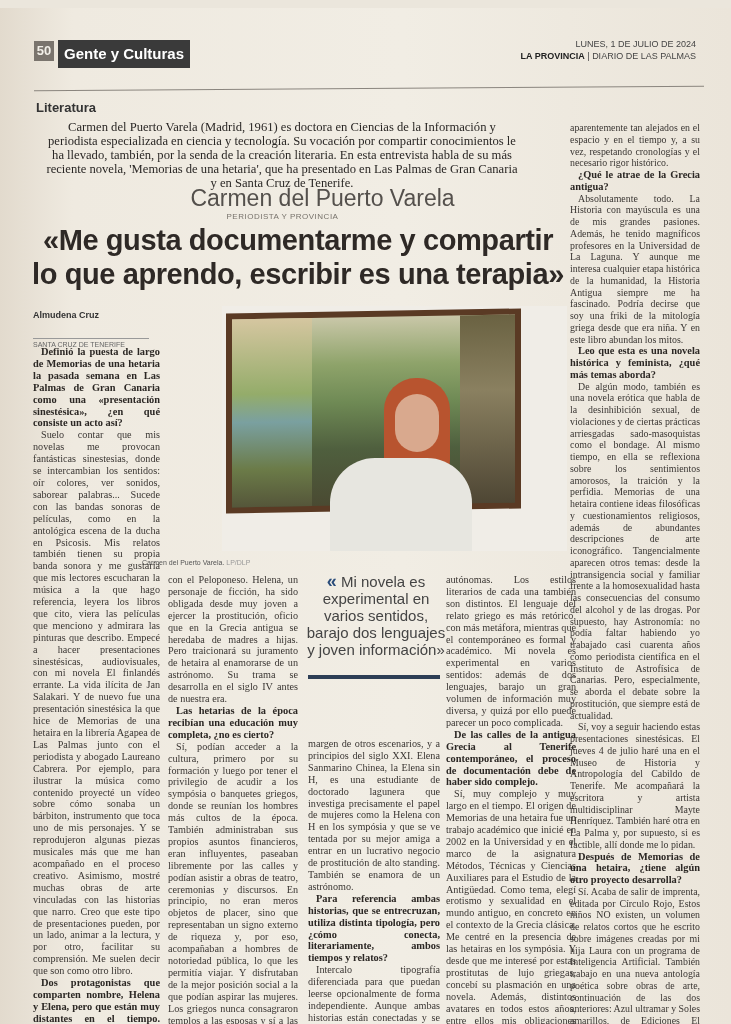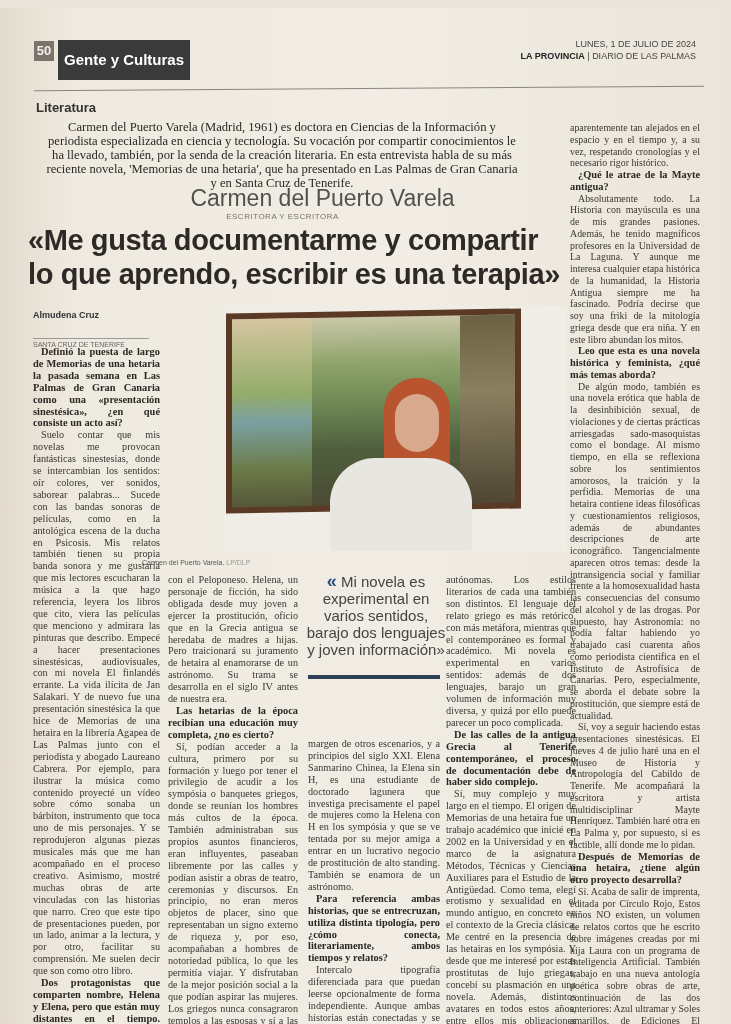--- a/index.html
+++ b/index.html
@@ -1,28 +1,28 @@
 <!DOCTYPE html>
 <html><head>
 <meta charset="utf-8">
 <style>
   html,body{margin:0;padding:0;}
   body{width:731px;height:1024px;background:#ebe6dc;font-family:"Liberation Serif",serif;color:#2f2b28;overflow:hidden;position:relative;}
   .page{position:absolute;left:0;top:8px;width:731px;height:1024px;background:linear-gradient(90deg,#e2dacd 0%,#efeae0 10%,#f1ede4 55%,#ebe5da 100%);}
   .topbar{position:absolute;left:34px;top:30px;width:670px;height:28px;}
   .pagenum{position:absolute;left:0;top:3px;width:20px;height:20px;background:#7a746d;color:#f2efe8;font:bold 13px "Liberation Sans",sans-serif;text-align:center;line-height:20px;}
-  .section{position:absolute;left:24px;top:2px;height:22px;background:#3a3a3a;color:#fff;font:bold 15px "Liberation Sans",sans-serif;line-height:22px;padding:9px 6px;}
+  .section{position:absolute;left:24px;top:2px;height:22px;background:#3a3a3a;color:#fff;font:bold 15px "Liberation Sans",sans-serif;line-height:22px;padding:3px 6px;}
   .dateline{position:absolute;right:8px;top:0;text-align:right;font:9px "Liberation Sans",sans-serif;color:#444;line-height:12px;}
   .dateline b{font-weight:bold;color:#222;padding-left:10px;}
   .rule{position:absolute;height:1px;background:#8a857e;}
   .kicker{position:absolute;left:36px;top:92px;font:bold 13px "Liberation Sans",sans-serif;color:#333;}
   .lead{position:absolute;left:42px;top:112px;width:480px;font-size:12.6px;line-height:14px;text-align:center;color:#2a2725;}
   .name{position:absolute;left:0;width:565px;top:177px;text-align:center;font:23px "Liberation Sans",sans-serif;color:#54504c;padding-left:40px;}
   .role{position:absolute;left:0;width:565px;top:204px;text-align:center;font:8px "Liberation Sans",sans-serif;color:#77726b;letter-spacing:.5px;}
-  .headline{position:absolute;left:28px;width:540px;top:215px;font:bold 29px "Liberation Sans",sans-serif;line-height:34px;color:#2e2926;letter-spacing:-.4px;}
+  .headline{position:absolute;left:28px;width:540px;top:215px;text-align:center;font:bold 29px "Liberation Sans",sans-serif;line-height:34px;color:#2e2926;letter-spacing:-.4px;}
   .byline{position:absolute;left:33px;top:302px;width:116px;}
   .byline .author{font:bold 9px "Liberation Sans",sans-serif;color:#333;border-bottom:1px solid #999;padding-bottom:18px;}
   .byline .place{font:7px "Liberation Sans",sans-serif;color:#666;margin-top:2px;}
   .photo{position:absolute;left:222px;top:298px;width:345px;height:245px;background:#f0ede7;overflow:hidden;}
   .painting{position:absolute;left:4px;top:5px;width:295px;height:200px;background:#5a3a24;transform:skewY(-1deg);}
   .painting .canvas{position:absolute;inset:6px;background:linear-gradient(180deg,#c9c7a8 0%,#8ea36a 25%,#6f8a55 45%,#4f5f3e 70%,#4a4a32 100%);}
   .painting .p1{position:absolute;left:6px;top:6px;width:80px;bottom:6px;background:linear-gradient(180deg,#d5c6a0,#94ac6a 40%,#7aa0a0 55%,#6b7b48 80%,#55563a);}
   .painting .p3{position:absolute;right:6px;top:6px;width:55px;bottom:6px;background:linear-gradient(180deg,#6a6242,#8a8060 40%,#4e4634 100%);}
   .person-hair{position:absolute;left:162px;top:72px;width:66px;height:100px;border-radius:32px 32px 18px 18px;background:#b8542f;}
   .person-face{position:absolute;left:173px;top:88px;width:44px;height:58px;border-radius:22px;background:#d9a98e;}
@@ -49,21 +49,21 @@
       <div>LUNES, 1 DE JULIO DE 2024</div>
       <div><b>LA PROVINCIA</b> | <span>DIARIO DE LAS PALMAS</span></div>
     </div>
   </div>
   <div class="rule" style="left:34px;top:80px;width:670px;transform:rotate(-0.4deg);"></div>
 
   <div class="kicker">Literatura</div>
   <div class="lead">Carmen del Puerto Varela (Madrid, 1961) es doctora en Ciencias de la Información y periodista especializada en ciencia y tecnología. Su vocación por compartir conocimientos le ha llevado, también, por la senda de la creación literaria. En esta entrevista habla de su más reciente novela, 'Memorias de una hetaria', que ha presentado en Las Palmas de Gran Canaria y en Santa Cruz de Tenerife.</div>
 
   <div class="name">Carmen del Puerto Varela</div>
-  <div class="role">ESCRITORA Y ESCRITORA</div>
+  <div class="role">PERIODISTA Y PROVINCIA</div>
   <div class="headline">«Me gusta documentarme y compartir lo que aprendo, escribir es una terapia»</div>
 
   <div class="byline">
     <div class="author">Almudena Cruz</div>
     <div class="place">SANTA CRUZ DE TENERIFE</div>
   </div>
 
   <div class="photo">
     <div class="painting">
       <div class="canvas"></div>
@@ -100,21 +100,21 @@
   </div>
 
   <div class="col" style="left:446px;top:566px;width:130px;">
     <p class="nin">autónomas. Los estilos literarios de cada una también son distintos. El lenguaje del relato griego es más retórico, con más metáfora, mientras que el contemporáneo es formal y académico. Mi novela es experimental en varios sentidos: además de dos lenguajes, barajo un gran volumen de información muy diversa, y quizá por ello puede parecer un poco complicada.</p>
     <p class="q">De las calles de la antigua Grecia al Tenerife contemporáneo, el proceso de documentación debe de haber sido complejo.</p>
     <p>Sí, muy complejo y muy largo en el tiempo. El origen de Memorias de una hetaira fue un trabajo académico que inicié en 2002 en la Universidad y en el marco de la asignatura Métodos, Técnicas y Ciencias Auxiliares para el Estudio de la Antigüedad. Como tema, elegí erotismo y sexualidad en el mundo antiguo, en concreto en el contexto de la Grecia clásica. Me centré en la presencia de las hetairas en los sympósia. Y desde que me interesé por estas prostitutas de lujo griegas, concebí su plasmación en una novela. Además, distintos avatares en todos estos años, entre ellos mis obligaciones profesionales, la producción de otros libros y la atención a mi familia, me obligaron a abandonar este proyecto literario en muchas ocasiones. Ciertamente ha sido todo un reto convertir un trabajo académico en una obra de ficción, combinando escenarios</p>
   </div>
 
   <div class="col" style="left:570px;top:114px;width:130px;font-size:9.9px;line-height:11.75px;">
     <p class="nin">aparentemente tan alejados en el espacio y en el tiempo y, a su vez, respetando cronologías y el necesario rigor histórico.</p>
-    <p class="q">¿Qué le atrae de la Mayte antigua?</p>
+    <p class="q">¿Qué le atrae de la Grecia antigua?</p>
     <p>Absolutamente todo. La Historia con mayúscula es una de mis grandes pasiones. Además, he tenido magníficos profesores en la Universidad de La Laguna. Y aunque me interesa cualquier etapa histórica de la humanidad, la Historia Antigua siempre me ha fascinado. Podría decirse que soy una friki de la mitología griega desde que era niña. Y en este libro abundan los mitos.</p>
     <p class="q">Leo que esta es una novela histórica y feminista, ¿qué más temas aborda?</p>
     <p>De algún modo, también es una novela erótica que habla de la desinhibición sexual, de violaciones y de ciertas prácticas arriesgadas sado-masoquistas como el bondage. Al mismo tiempo, en ella se reflexiona sobre los sentimientos amorosos, la traición y la perfidia. Memorias de una hetaira contiene ideas filosóficas y cuestionamientos religiosos, además de abundantes descripciones de arte iconográfico. Tangencialmente aparecen otros temas: desde la intransigencia social y familiar frente a la homosexualidad hasta las consecuencias del consumo del alcohol y de las drogas. Por supuesto, hay Astronomía: no podía faltar habiendo yo trabajado casi cuarenta años como periodista científica en el Instituto de Astrofísica de Canarias. Pero, especialmente, se aborda el debate sobre la prostitución, que siempre está de actualidad.</p>
     <p>Sí, voy a seguir haciendo estas presentaciones sinestésicas. El jueves 4 de julio haré una en el Museo de Historia y Antropología del Cabildo de Tenerife. Me acompañará la escritora y artista multidisciplinar Mayte Henríquez. También haré otra en La Palma y, por supuesto, si es factible, allí donde me lo pidan.</p>
     <p class="q">Después de Memorias de una hetaira, ¿tiene algún otro proyecto desarrolla?</p>
     <p>Sí. Acaba de salir de imprenta, editada por Círculo Rojo, Estos niños NO existen, un volumen de relatos cortos que he escrito sobre imágenes creadas por mi hija Laura con un programa de Inteligencia Artificial. También trabajo en una nueva antología poética sobre obras de arte, continuación de las dos anteriores: Azul ultramar y Soles amarillos, de Ediciones El Drago, y preparo una colección de cuentos sobre la ansiedad. Además, me gustaría hacer una adaptación teatral de una novela de Irène Némirovsky. Como periodista que soy, me gusta documentarme y compartir lo que descubro o aprendo. Y con la literatura, que sigue un proceso de construcción similar en todas sus variantes, no solo me siento enriquecida cultural y personalmente. Escribir es sin duda una terapia.</p>
   </div>
 
 </div>
 

